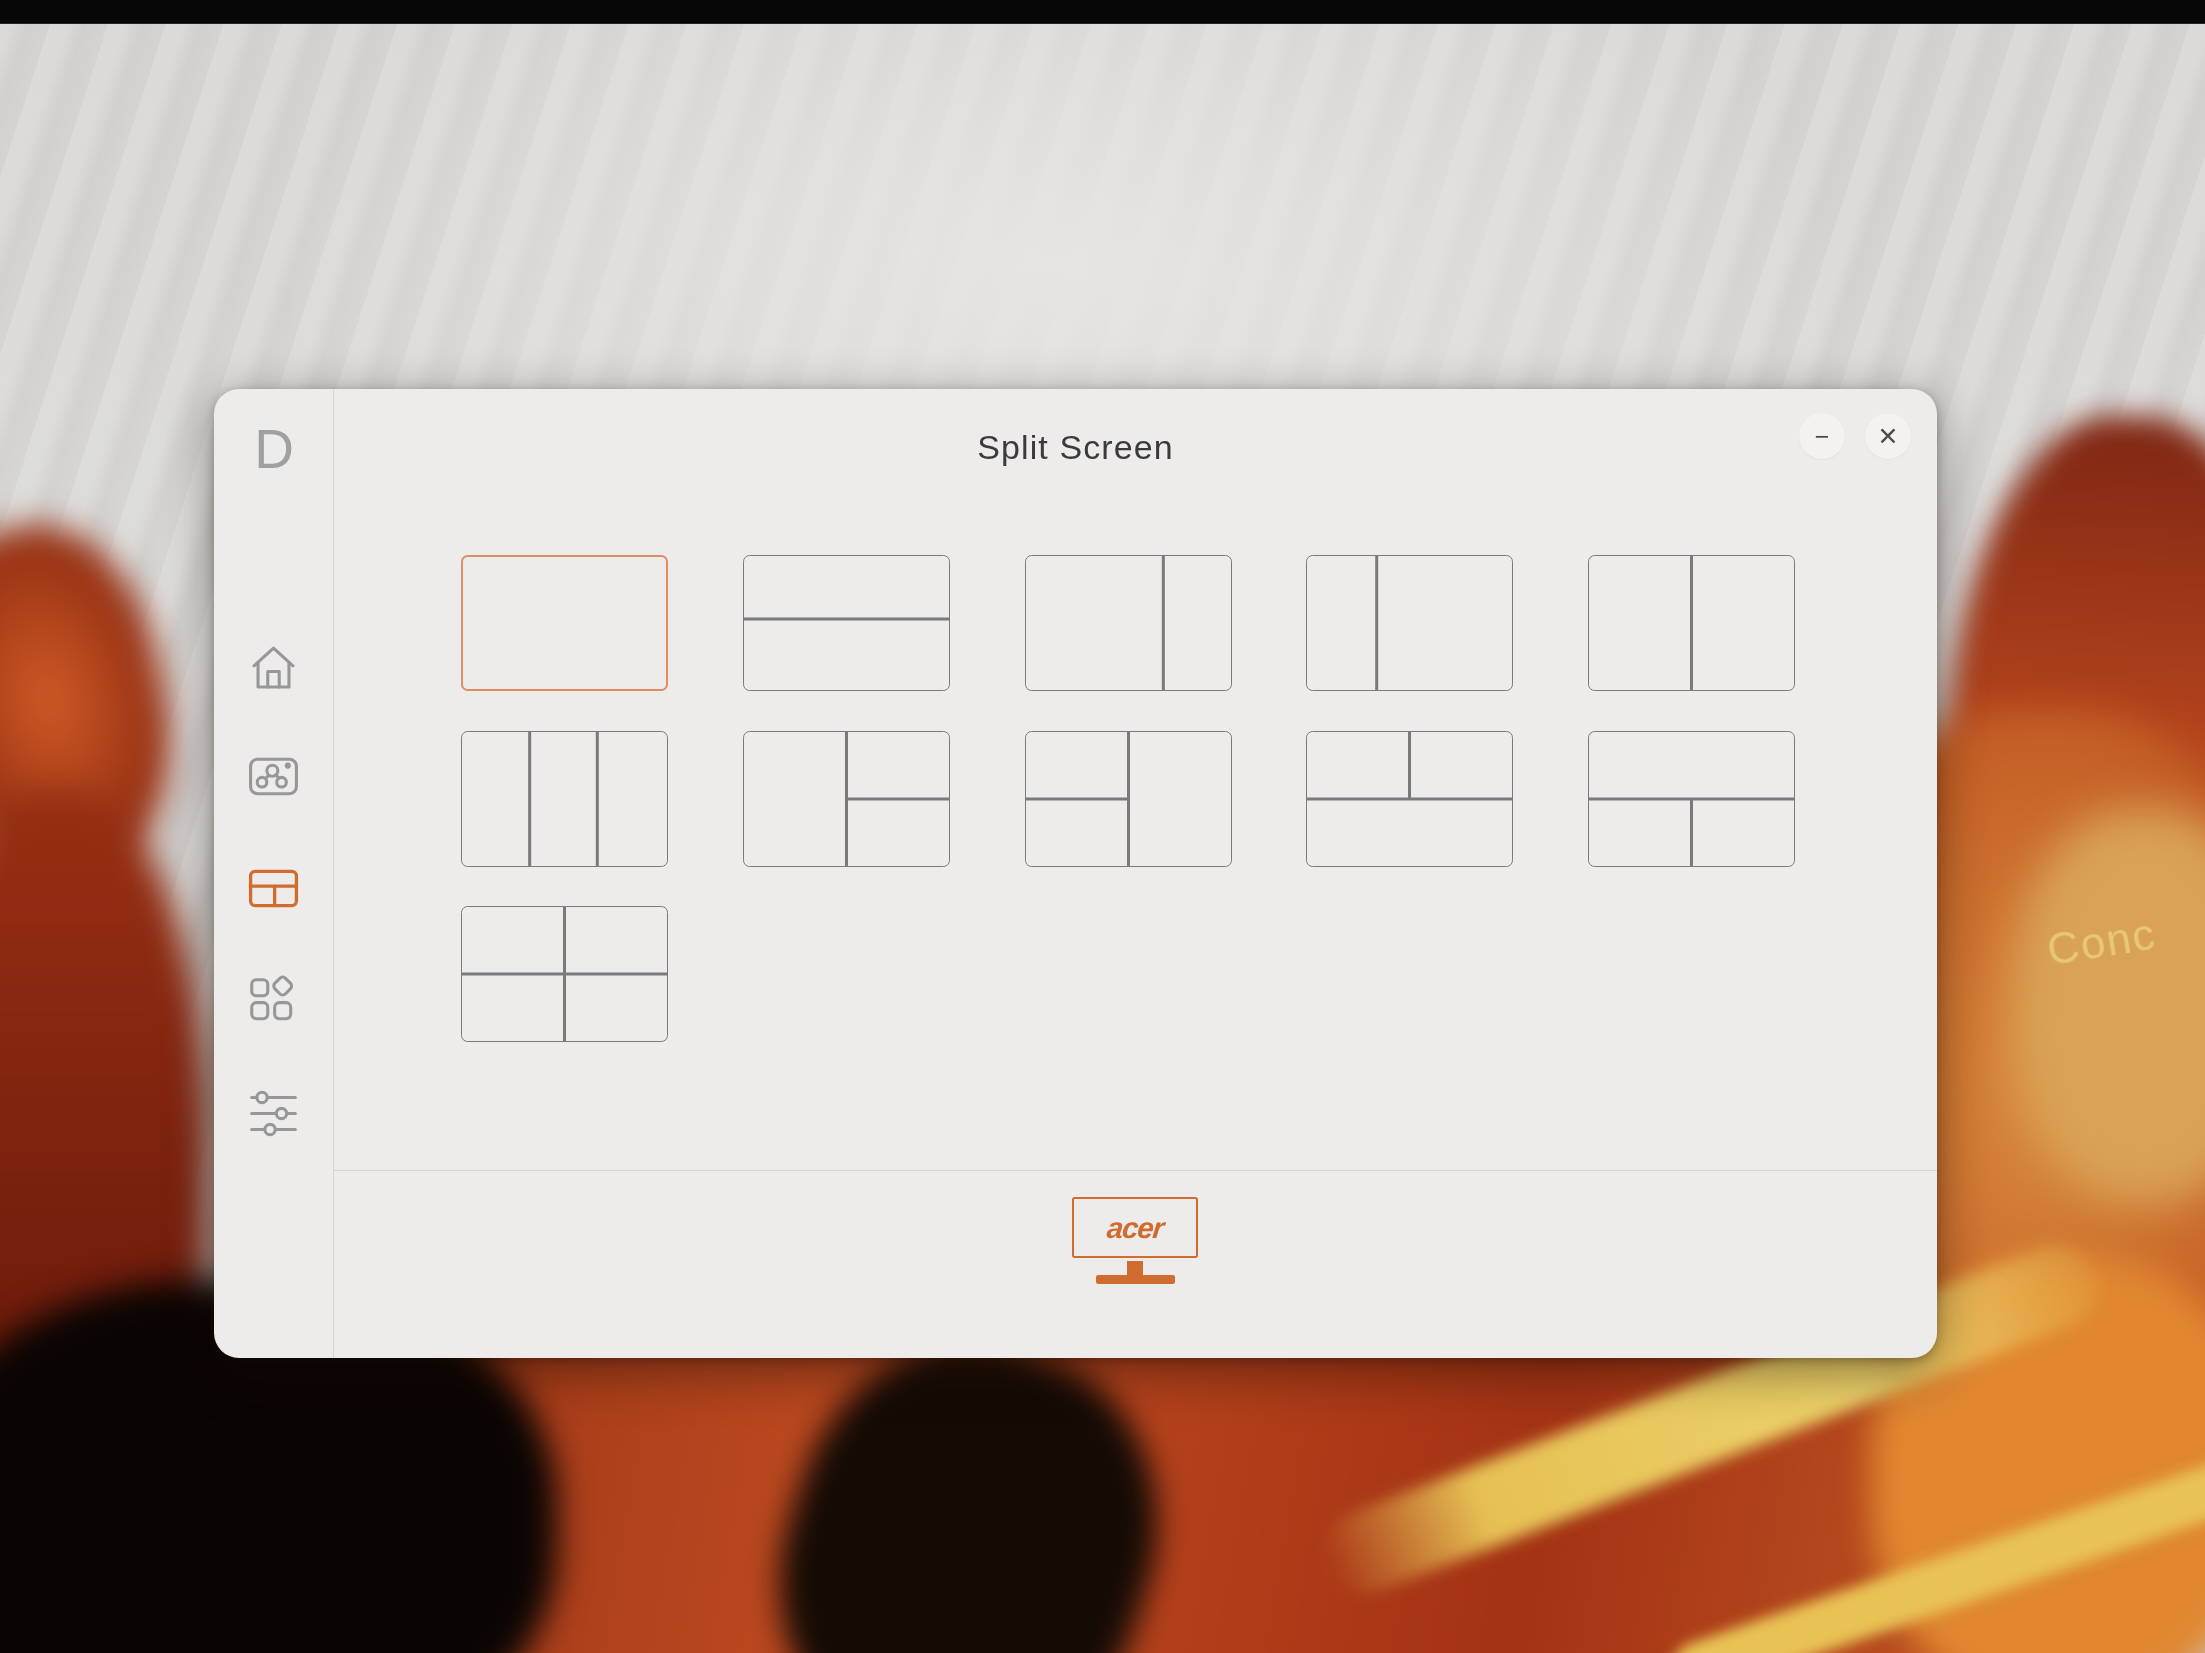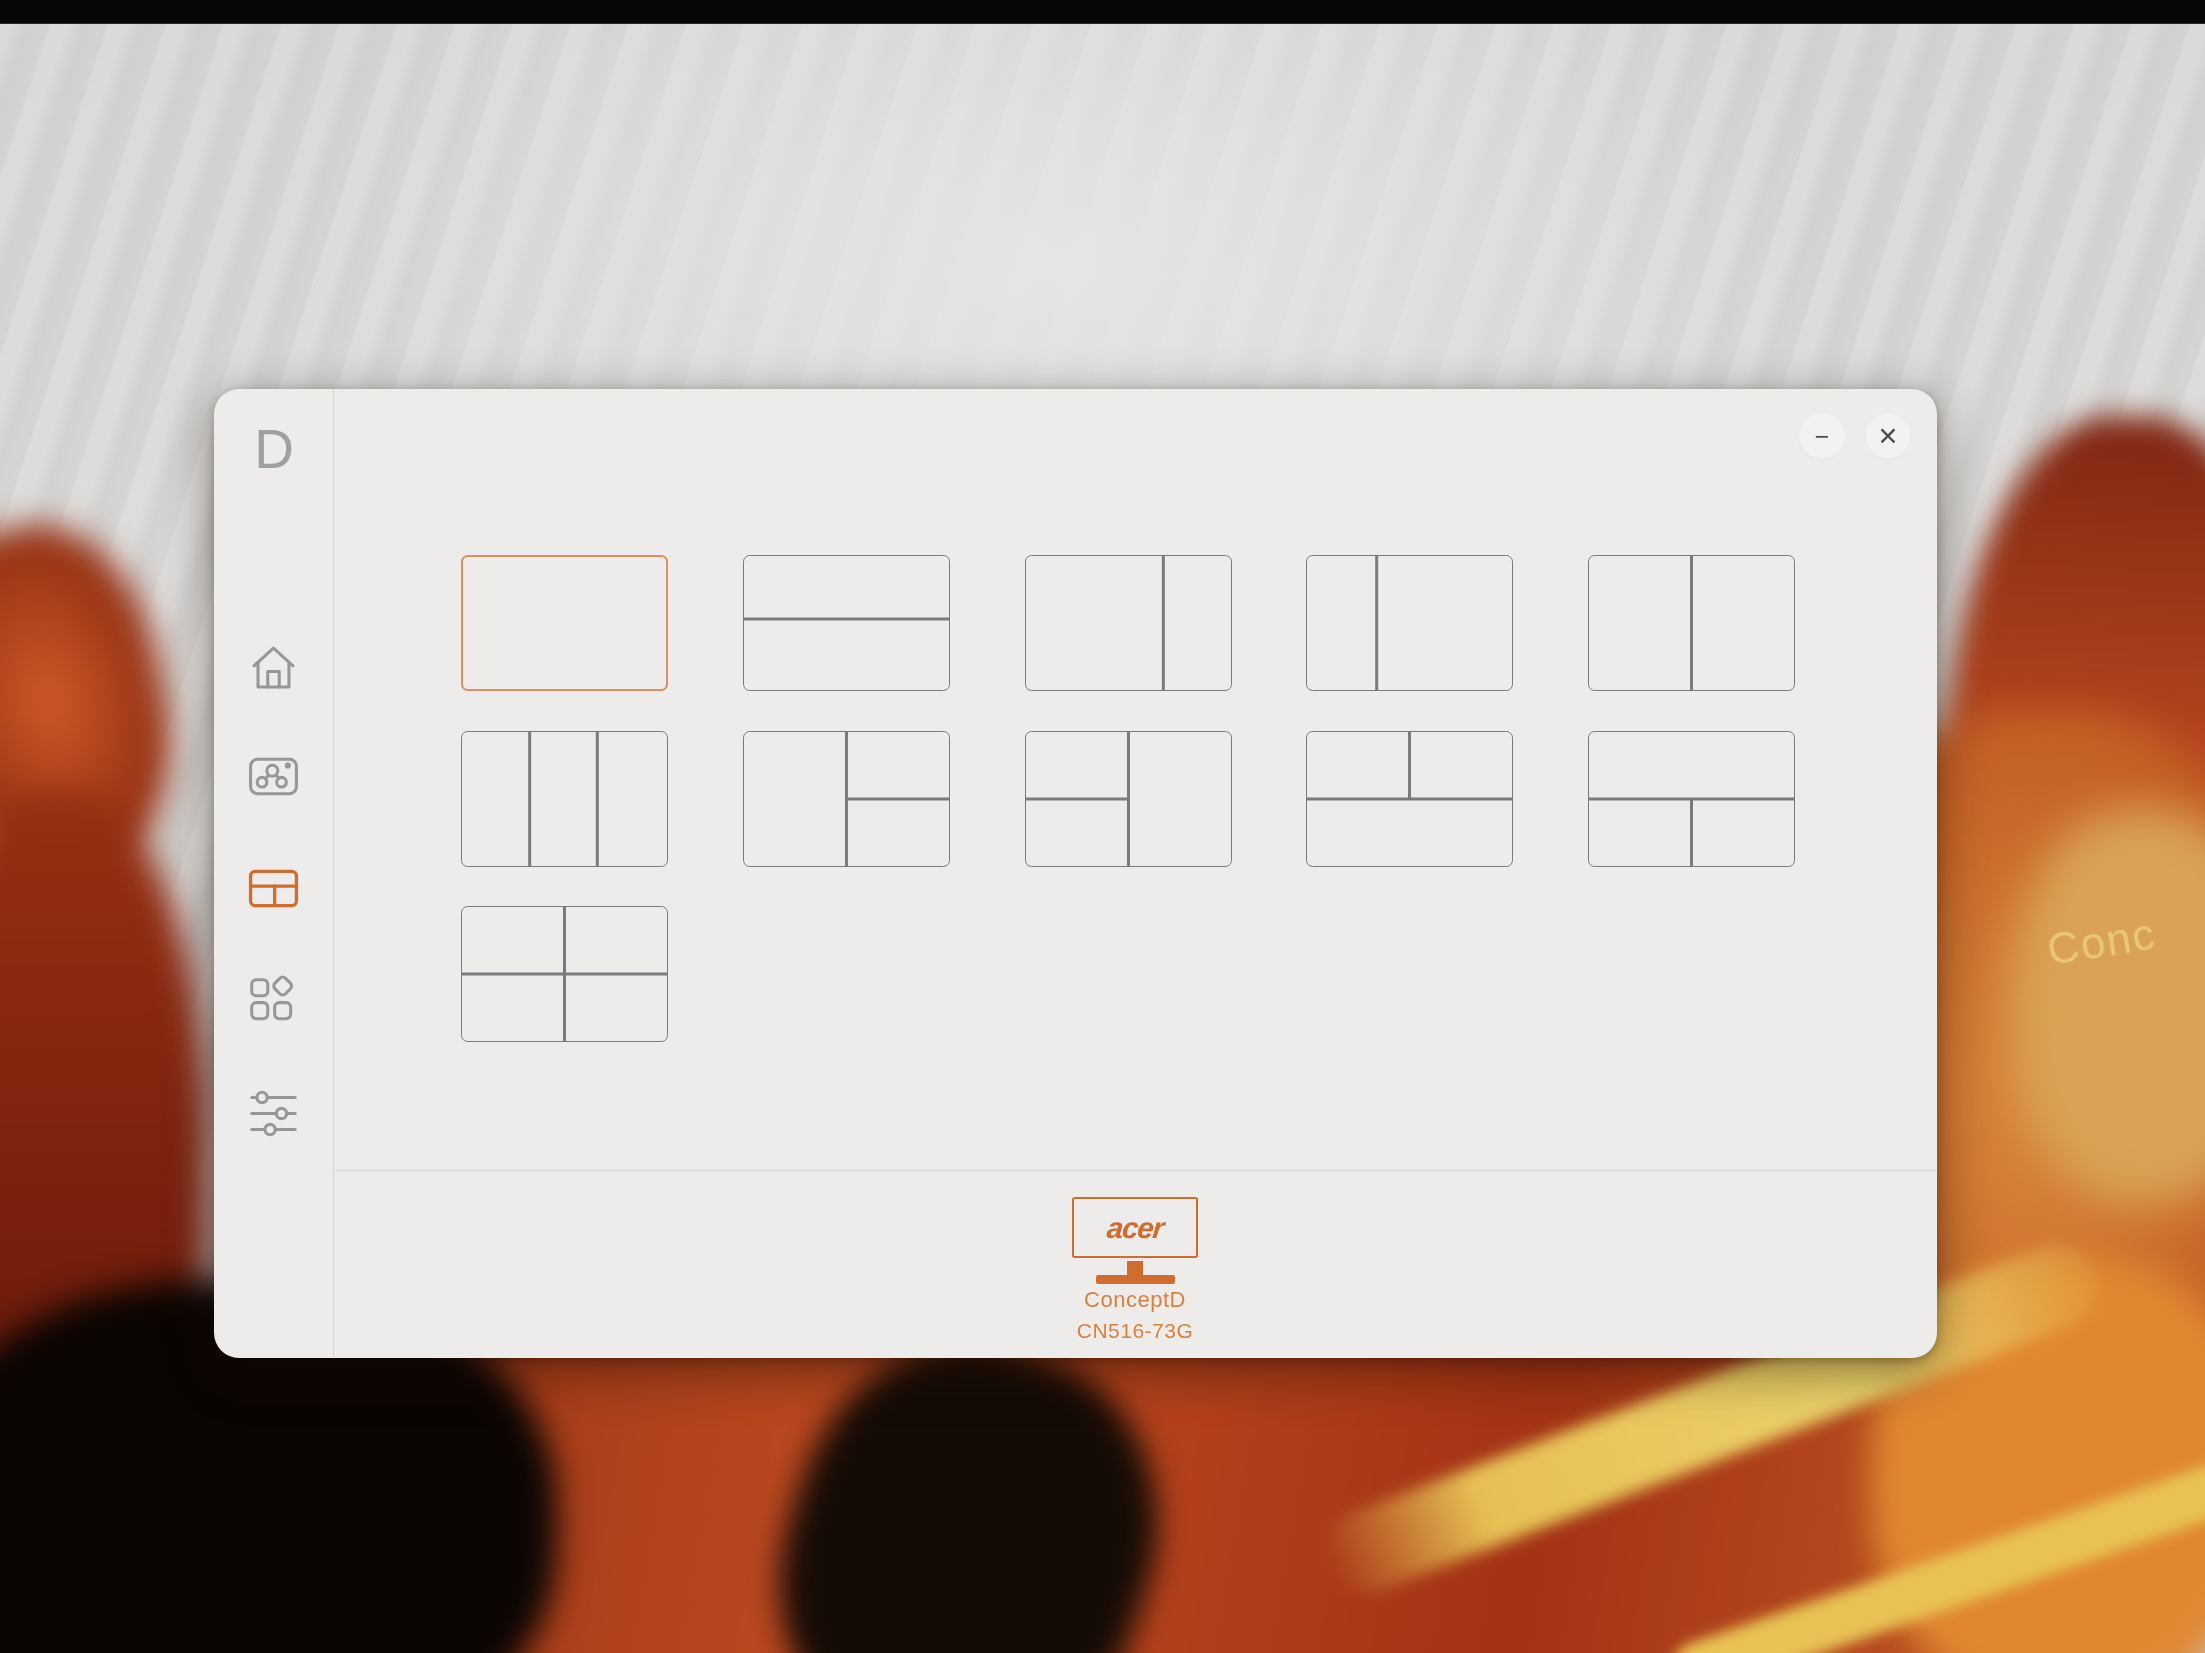--- a/index.html
+++ b/index.html
@@ -152,20 +152,21 @@
         <line x1="5" y1="10" x2="43" y2="10"></line>
         <line x1="5" y1="24" x2="43" y2="24"></line>
         <line x1="5" y1="38" x2="43" y2="38"></line>
         <circle cx="14" cy="10" r="4.5" style="fill:var(--window_bg,#edecea)"></circle>
         <circle cx="31" cy="24" r="4.5" style="fill:var(--window_bg,#edecea)"></circle>
         <circle cx="21" cy="38" r="4.5" style="fill:var(--window_bg,#edecea)"></circle>
       </svg>
     </div>
   </div>
 
+  <div class="title">Split Screen</div>
 
   <div class="winbtn btn-min">−</div>
   <div class="winbtn btn-close">✕</div>
 
   <div class="tiles">
       <div class="tile selected" style="left: 247px; top: 166px;">
         <svg viewBox="0 0 100 100" preserveAspectRatio="none"></svg>
       </div>
       <div class="tile" style="left: 529px; top: 166px;">
         <svg viewBox="0 0 100 100" preserveAspectRatio="none">
@@ -226,19 +227,15 @@
     </div>
 
   <div class="footer-divider"></div>
 
   <div class="monitor-logo">
     <span class="acer-word">acer</span>
   </div>
   <div class="stand-neck"></div>
   <div class="stand-base"></div>
 
-  <div class="footer-text">
-    <div class="ft1">ConceptD</div>
-    <div class="ft2">CN516-73G</div>
-  </div>
 
 </div>
 
 
 </body></html>

